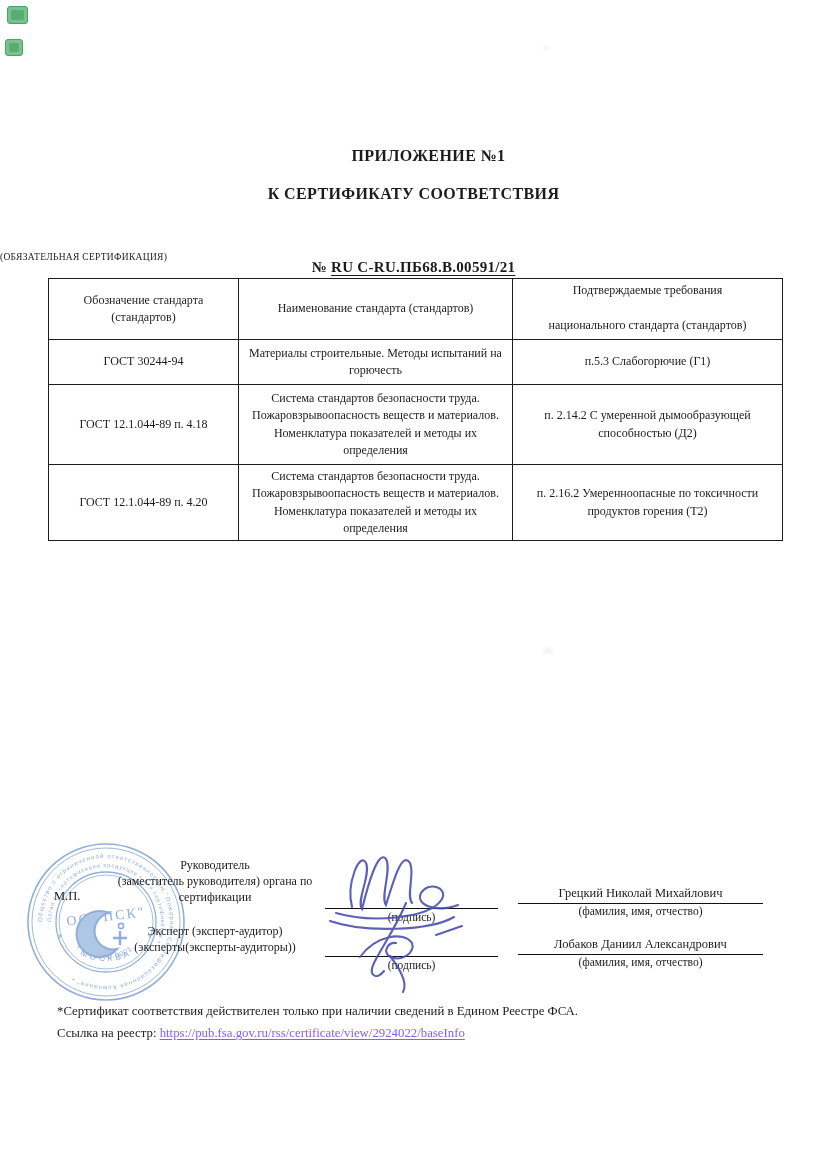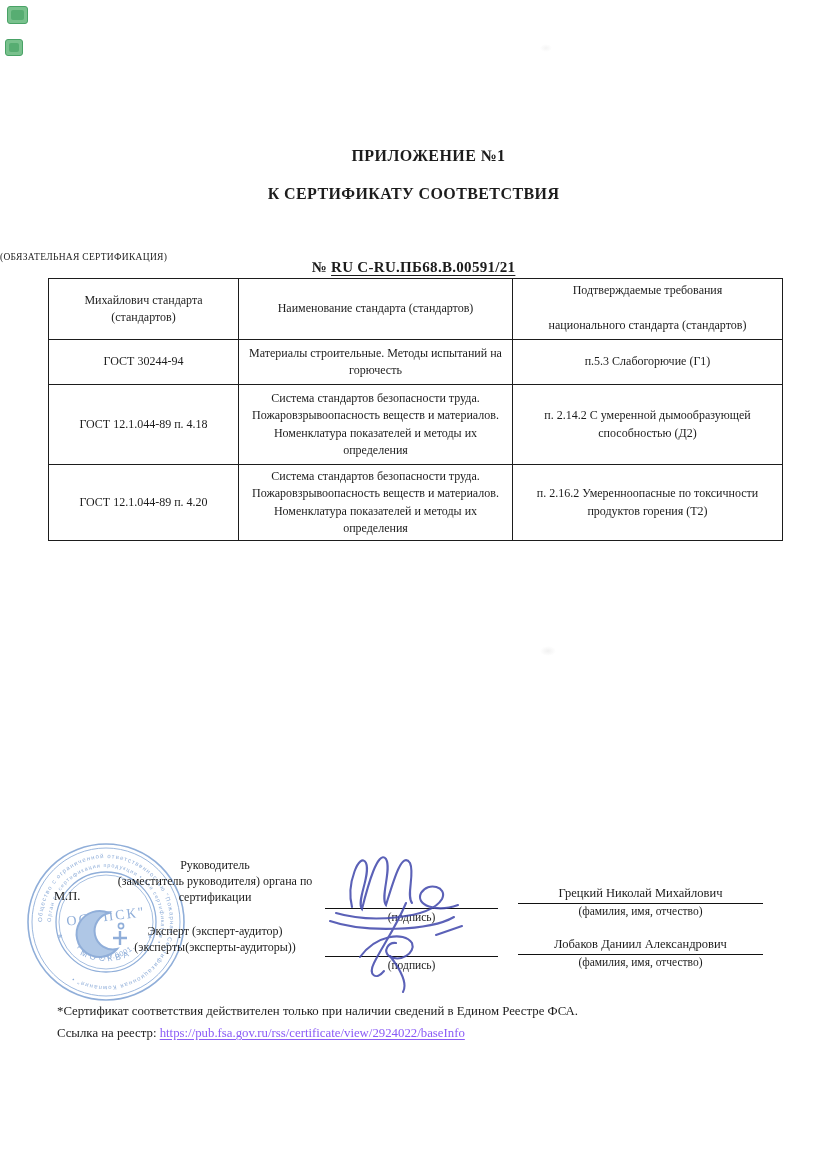--- a/index.html
+++ b/index.html
@@ -70,21 +70,21 @@
   <div class="subtitle">(ОБЯЗАТЕЛЬНАЯ СЕРТИФИКАЦИЯ)</div>
 
   <table class="std">
     <colgroup>
         <col class="c1">
         <col class="c2">
         <col class="c3">
       </colgroup>
     <tbody>
         <tr class="hdr">
-      <th>Михайлович стандарта (стандартов)</th>
+      <th>Обозначение стандарта (стандартов)</th>
       <th>Наименование стандарта (стандартов)</th>
       <th>
         <div class="hdr3">
           <div>Подтверждаемые требования</div>
           <div>национального стандарта (стандартов)</div>
         </div>
       </th>
     </tr>
     <tr class="r1">
       <td>ГОСТ 30244-94</td>

